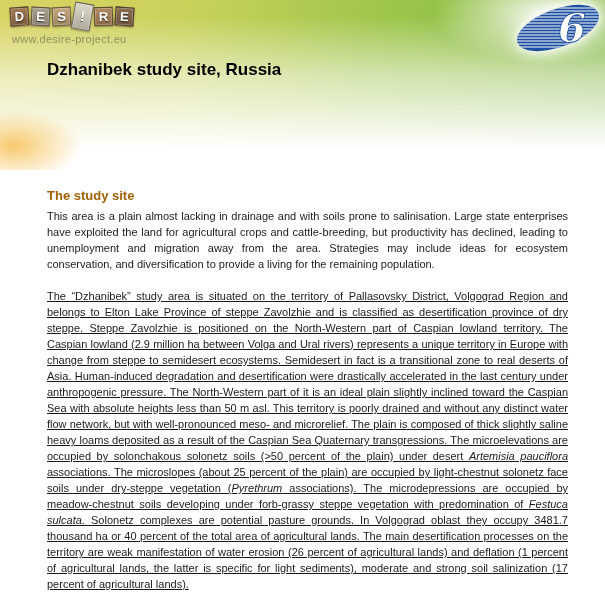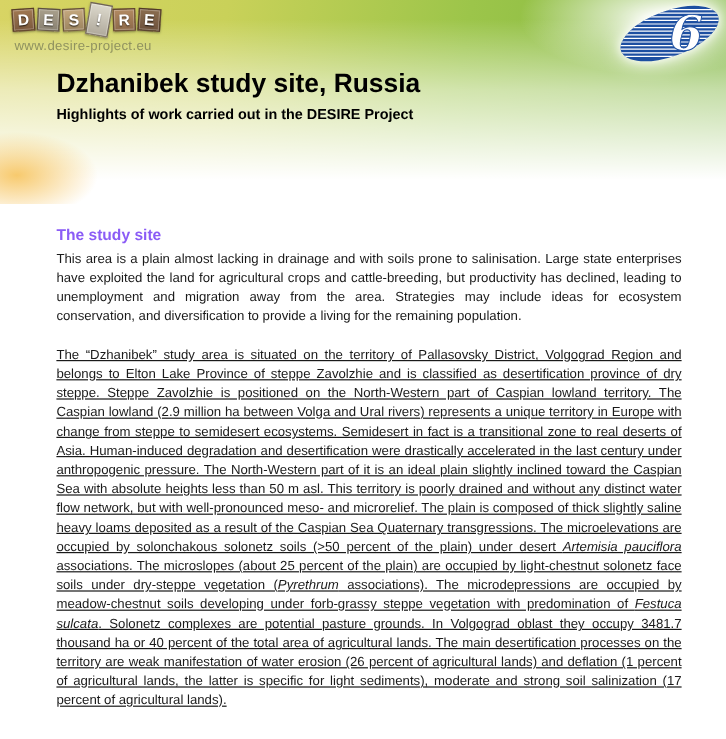--- a/index.html
+++ b/index.html
@@ -36,27 +36,27 @@
 
   
   .fp6 {
     position:absolute; top:2px; left:508px; width:100px; height:52px;
     filter: drop-shadow(0 0 4px rgba(255,255,255,0.95)) drop-shadow(0 0 9px rgba(255,255,255,0.8));
   }
   .fp6 svg { display:block; }
 
   
   .title-block { position:absolute; top:60px; left:47px; width:520px; }
-  .title-block h1 { margin:0 0 6px 0; font-size:22px; line-height:20px; font-weight:bold; color:#000; }
+  .title-block h1 { margin:0 0 6px 0; font-size:17px; line-height:20px; font-weight:bold; color:#000; }
   .subtitle { font-size:12px; line-height:18px; font-weight:bold; color:#000; }
   .subtitle.pre { white-space:pre-wrap; }
 
   
   .content { position:absolute; top:188px; left:47px; width:521px; }
-  .content h2 { margin:0 0 4px 0; font-size:13px; line-height:16px; font-weight:bold; color:#8b5cf6; }
+  .content h2 { margin:0 0 4px 0; font-size:13px; line-height:16px; font-weight:bold; color:#a16207; }
   .content p {
     margin:0; text-align:justify;
     font-size:11px; line-height:16px; color:#1a1a1a;
   }
   .content p + p { margin-top:16px;text-decoration:underline; }
   .content em { font-style:italic; }
 </style>
 </head>
 <body>
 
@@ -101,21 +101,20 @@
           <line x1="0" y1="45" x2="100" y2="45"></line>
         </g>
         <text x="50" y="40" font-family="DejaVu Serif, serif" font-size="40" font-style="italic" font-weight="bold" fill="#ffffff" stroke="#1d4fa1" stroke-width="0.8">6</text>
       </svg>
     </div>
 
   </div>
 
   <div class="title-block">
     <h1>Dzhanibek study site, Russia</h1>
-    <div class="subtitle">Highlights of work carried out in the DESIRE Project</div>
   </div>
 
   <div class="content">
     <h2>The study site</h2>
     <p>This area is a plain almost lacking in drainage and with soils prone to salinisation. Large state enterprises have exploited the land for agricultural crops and cattle-breeding, but productivity has declined, leading to unemployment and migration away from the area. Strategies may include ideas for ecosystem conservation, and diversification to provide a living for the remaining population.</p>
     <p><span>The “Dzhanibek” study area is situated on the territory of Pallasovsky District, Volgograd Region and belongs to Elton Lake Province of steppe Zavolzhie and is classified as desertification province of dry steppe. Steppe Zavolzhie is positioned on the North-Western part of Caspian lowland territory. The Caspian lowland (2.9 million ha between Volga and Ural rivers) represents a unique territory in Europe with change from steppe to semidesert ecosystems. Semidesert in fact is a transitional zone to real deserts of Asia. Human-induced degradation and desertification were drastically accelerated in the last century under anthropogenic pressure. The North-Western part of it is an ideal plain slightly inclined toward the Caspian Sea with absolute heights less than 50 m asl. This territory is poorly drained and without any distinct water flow network, but with well-pronounced meso- and microrelief. The plain is composed of thick slightly saline heavy loams deposited as a result of the Caspian Sea Quaternary transgressions. The microelevations are occupied by solonchakous solonetz soils (&gt;50 percent of the plain) under desert </span><em>Artemisia pauciflora</em><span> associations. The microslopes (about 25 percent of the plain) are occupied by light-chestnut solonetz face soils under dry-steppe vegetation (</span><em>Pyrethrum</em><span> associations). The microdepressions are occupied by meadow-chestnut soils developing under forb-grassy steppe vegetation with predomination of </span><em>Festuca sulcata</em><span>. Solonetz complexes are potential pasture grounds. In Volgograd oblast they occupy 3481.7 thousand ha or 40 percent of the total area of agricultural lands. The main desertification processes on the territory are weak manifestation of water erosion (26 percent of agricultural lands) and deflation (1 percent of agricultural lands, the latter is specific for light sediments), moderate and strong soil salinization (17 percent of agricultural lands).</span></p>
   </div>
 
 </div>
 

